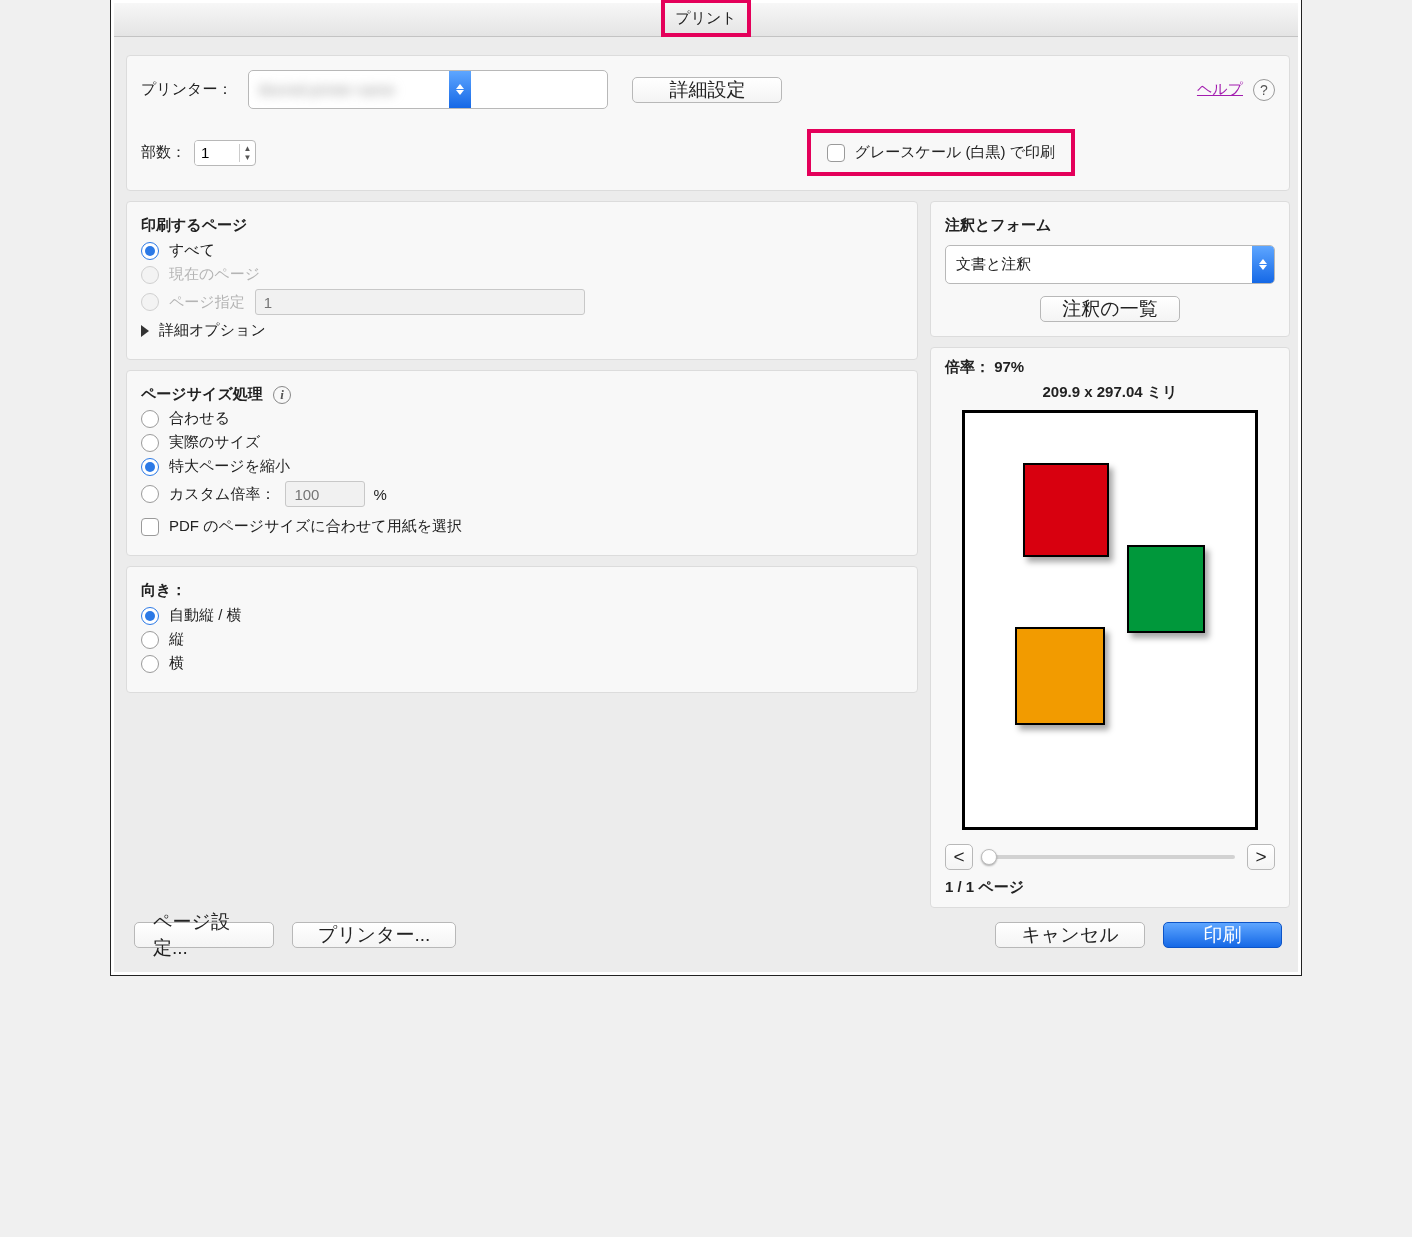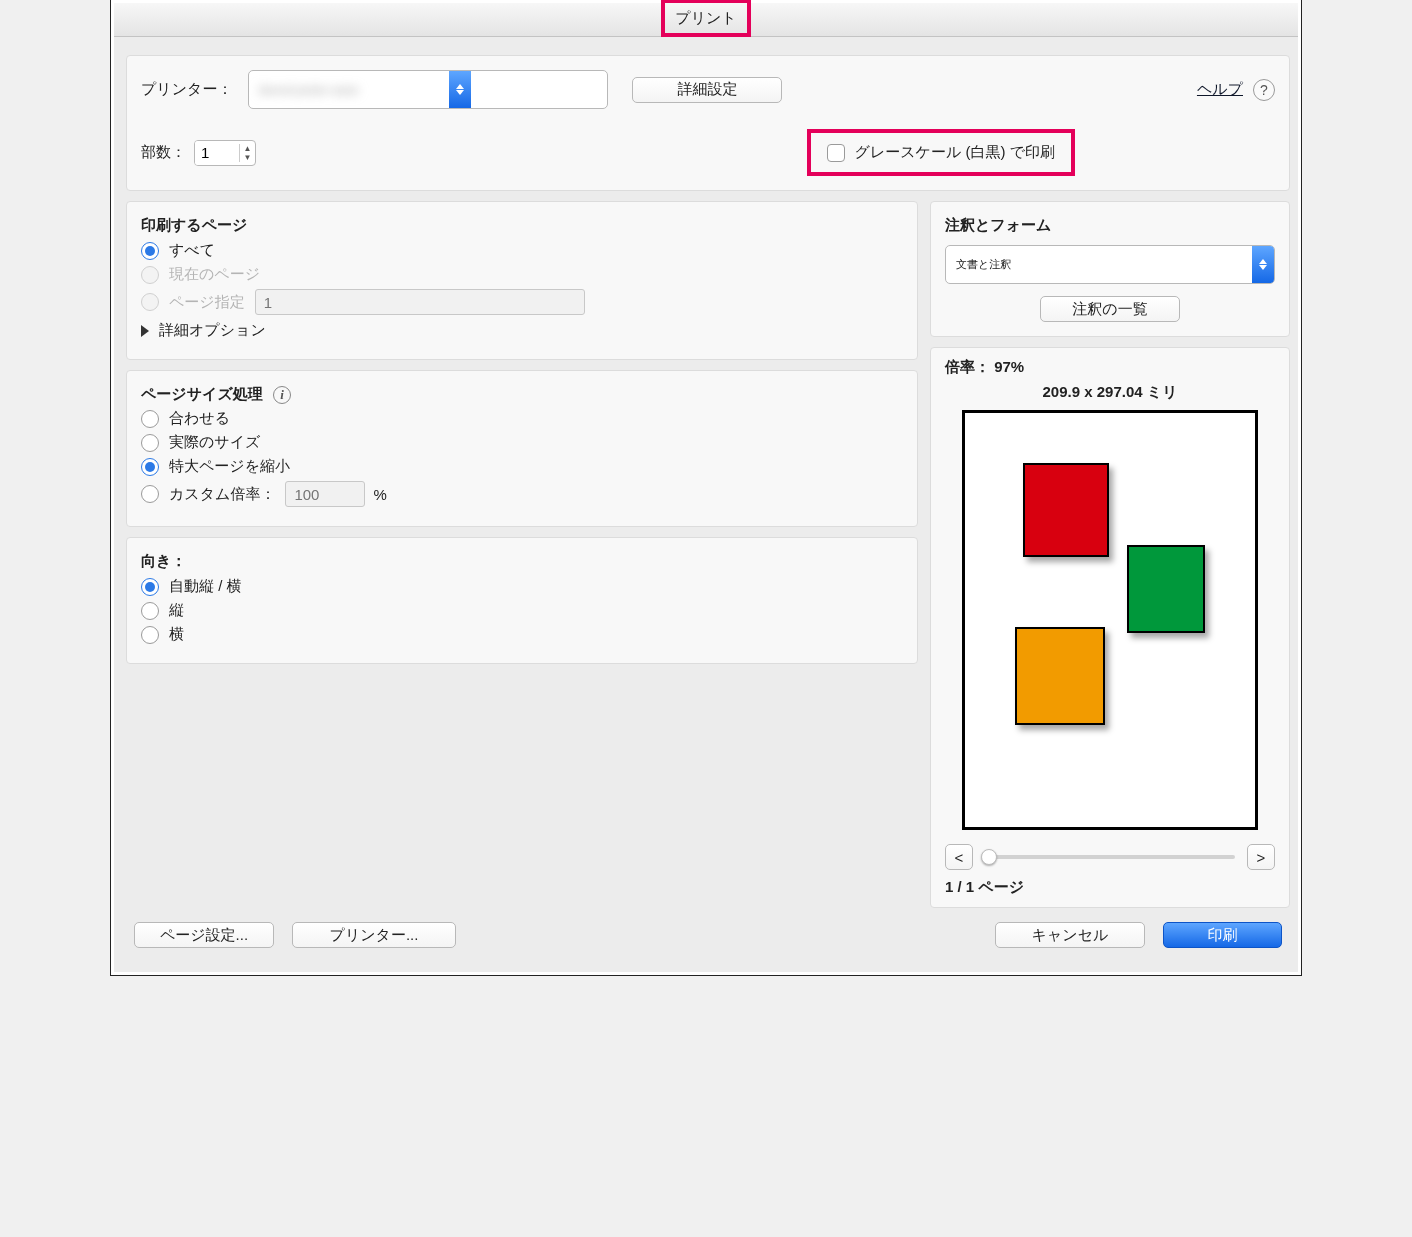--- a/index.html
+++ b/index.html
@@ -54,21 +54,21 @@
   label.lab { margin-right: 8px; }
 
   .mac-select {
     display:inline-flex;
     align-items:stretch;
     height: 39px;
     border:1px solid #b8b8b8;
     border-radius:5px;
     background:#fff;
     overflow:hidden;
-    font-size:11px;
+    font-size:15px;
   }
   .mac-select .sel-body{
     padding: 2px 10px;
     display:flex; align-items:center;
     min-width: 200px;
   }
   .mac-select.blurred .sel-body{
     color: transparent;
     text-shadow: 0 0 8px #888;
     filter: blur(3px);
@@ -85,29 +85,29 @@
   .mac-select .sel-arrows .up{ border-bottom:5px solid #fff; }
   .mac-select .sel-arrows .dn{ border-top:5px solid #fff; }
 
   .btn {
     display:inline-flex; justify-content:center; align-items:center;
     height:26px;
     background:linear-gradient(#fff,#f4f4f4);
     border:1px solid #b8b8b8;
     border-radius:5px;
     padding:0 18px;
-    font-size:15px;
+    font-size:19px;
     cursor:default;
   }
   .btn.primary{
     background: linear-gradient(#5ea6ff,#1568e6);
     border-color:#0d54c7;
     color:#fff;
   }
-  .link { color:#0f172a; text-decoration:underline; cursor:default;margin-left:24px;}
+  .link { color:#a21caf; text-decoration:underline; cursor:default;margin-left:24px;}
   .help-circle{
     width:22px;height:22px;border:1px solid #9a9a9a;border-radius:50%;
     display:inline-flex;align-items:center;justify-content:center;
     font-size:14px;color:#555;margin-left:10px;background:#fafafa;
   }
   .stepper{
     display:inline-flex;align-items:center;
     border:1px solid #b8b8b8;border-radius:4px;background:#fff;height:26px;overflow:hidden;
   }
   .stepper input{border:none;width:44px;text-align:left;padding:0 6px;font-size:15px;height:100%;outline:none}
@@ -268,20 +268,24 @@
           <div class="opt">
               <span class="radio sel"></span>
               <span>特大ページを縮小</span>
             </div>
           <div class="opt">
             <span class="radio"></span>
             <span style="margin-right:10px">カスタム倍率：</span>
             <input class="txt-input disabled" style="width: 80px;" placeholder="100">
             <span style="margin-left:8px">%</span>
           </div>
+          <div class="opt" style="margin-top:10px">
+            <span class="chk" style="margin-right:10px"></span>
+            <span>PDF のページサイズに合わせて用紙を選択</span>
+          </div>
         </div>
 
         <div class="panel" style="margin-bottom:0">
           <div style="font-weight:600;margin-bottom:6px">向き：</div>
           <div class="opt">
               <span class="radio sel"></span>
               <span>自動縦 / 横</span>
             </div>
           <div class="opt">
               <span class="radio"></span>

